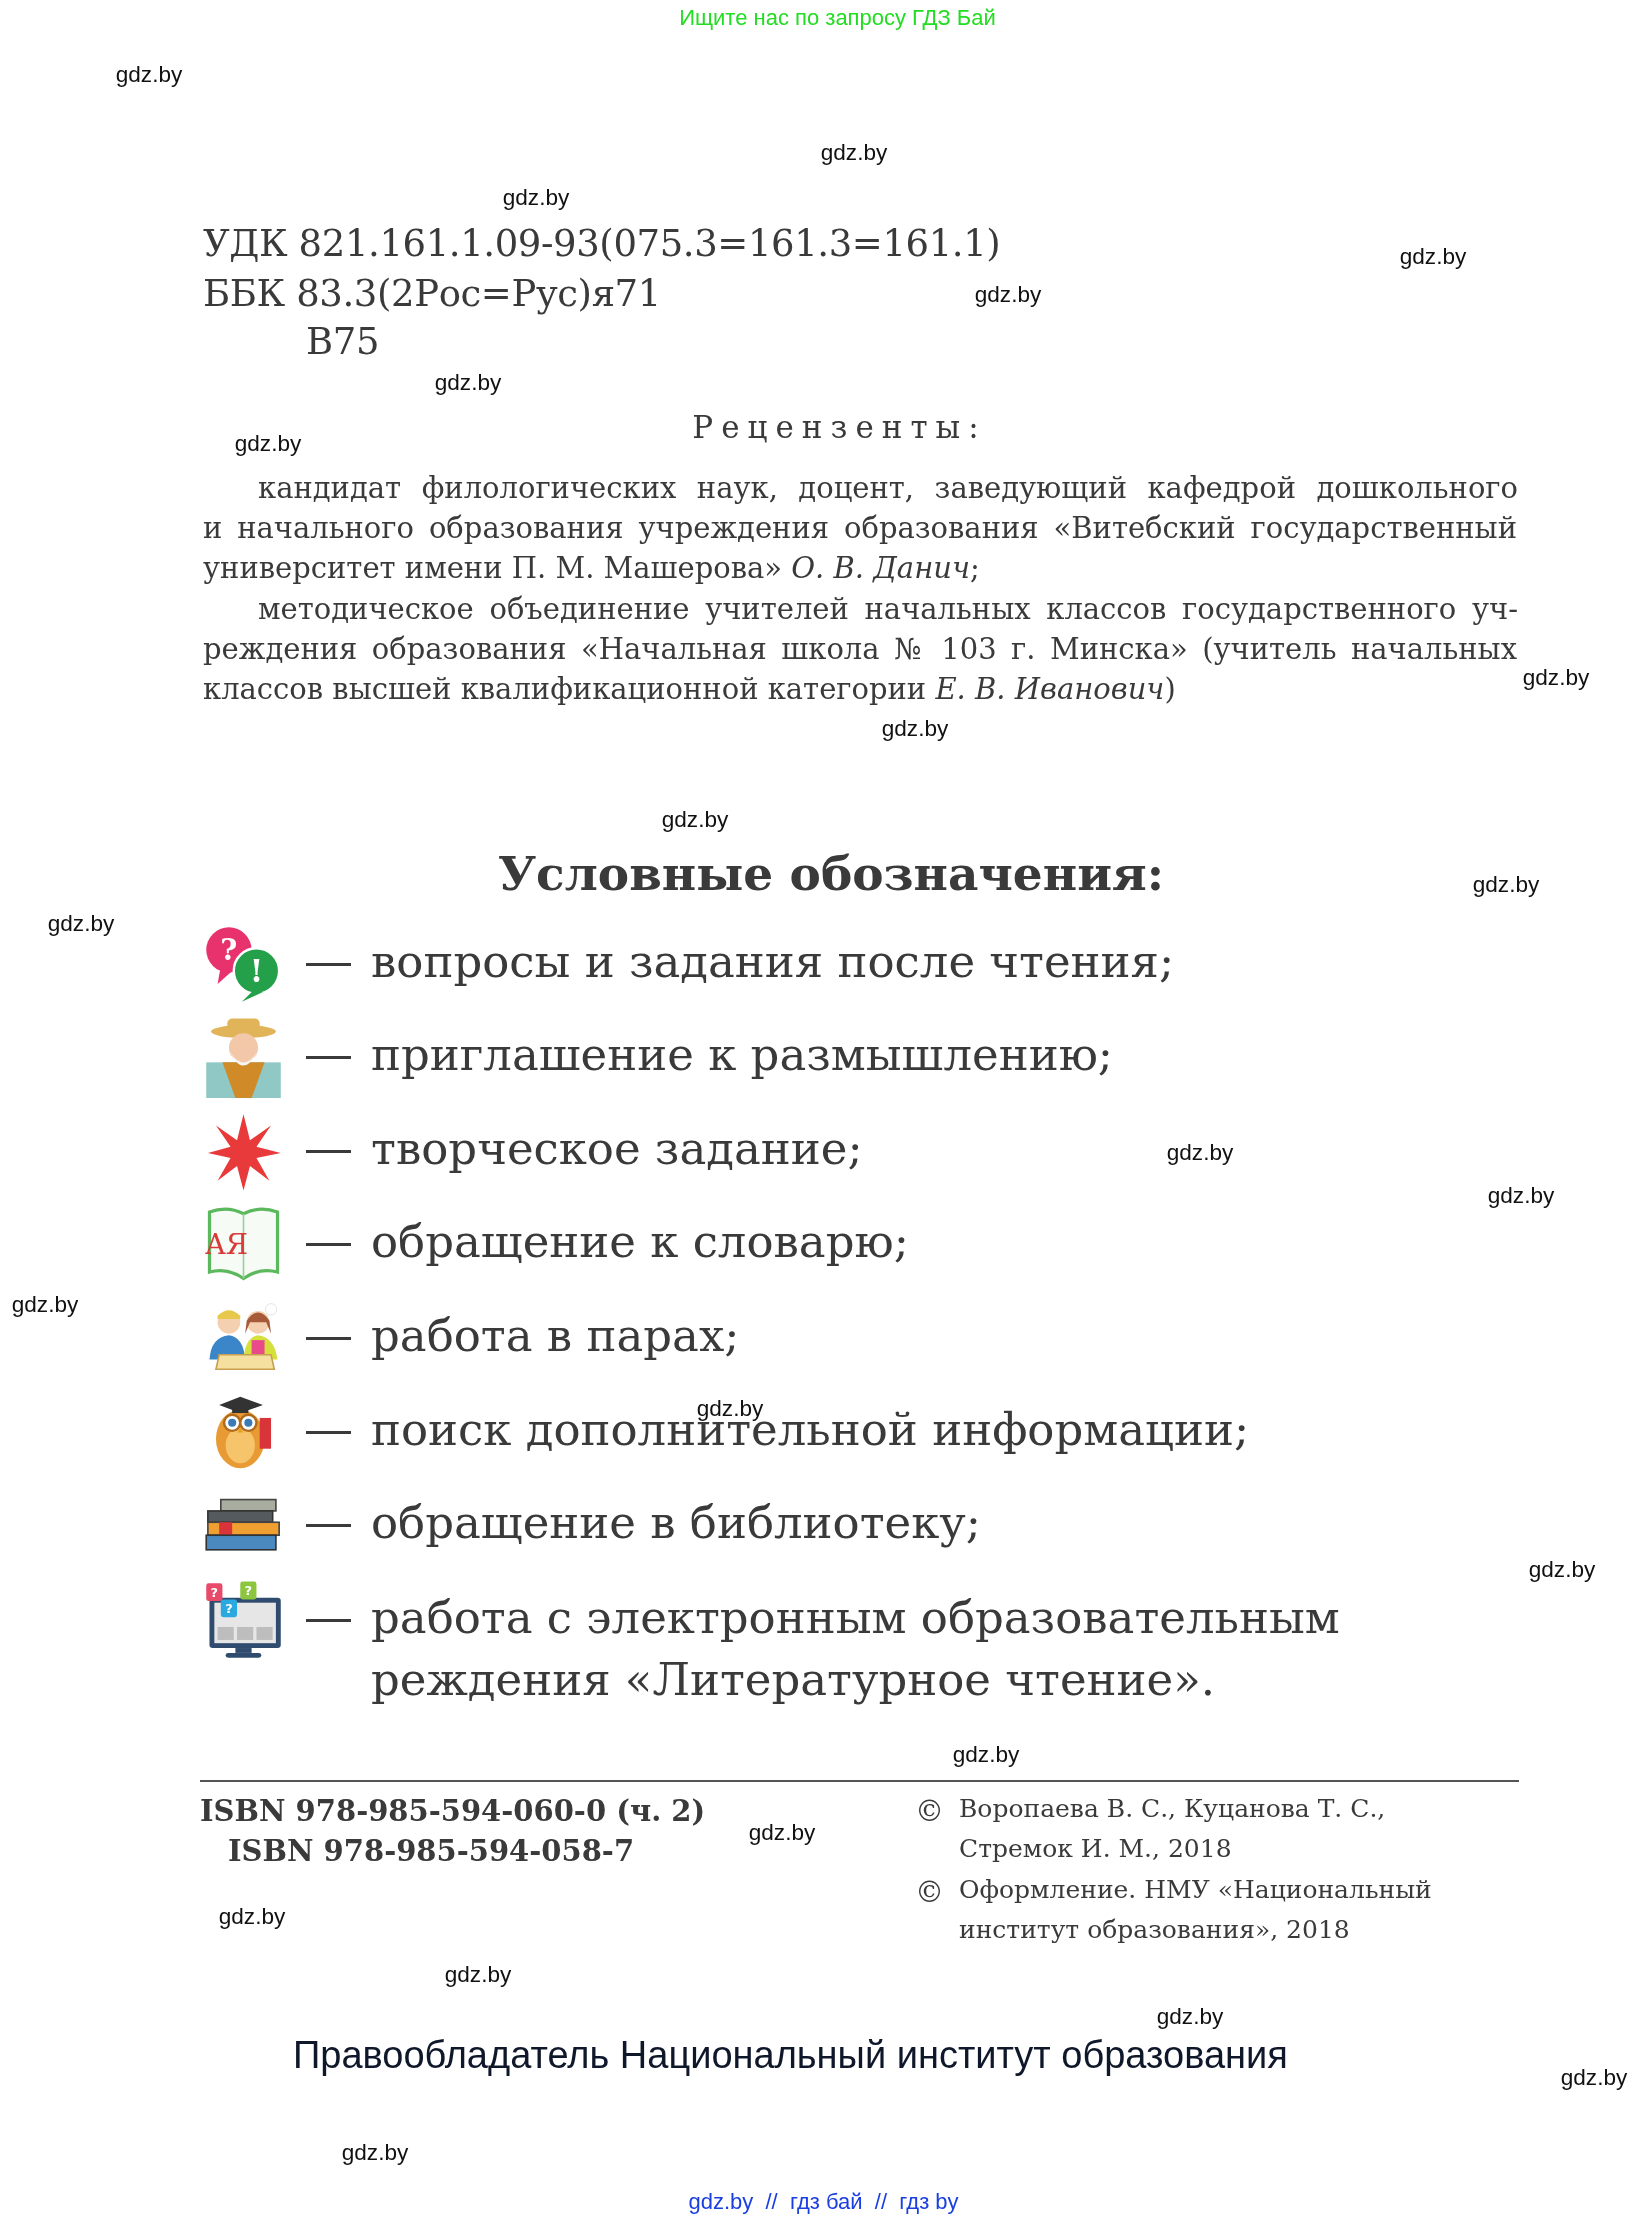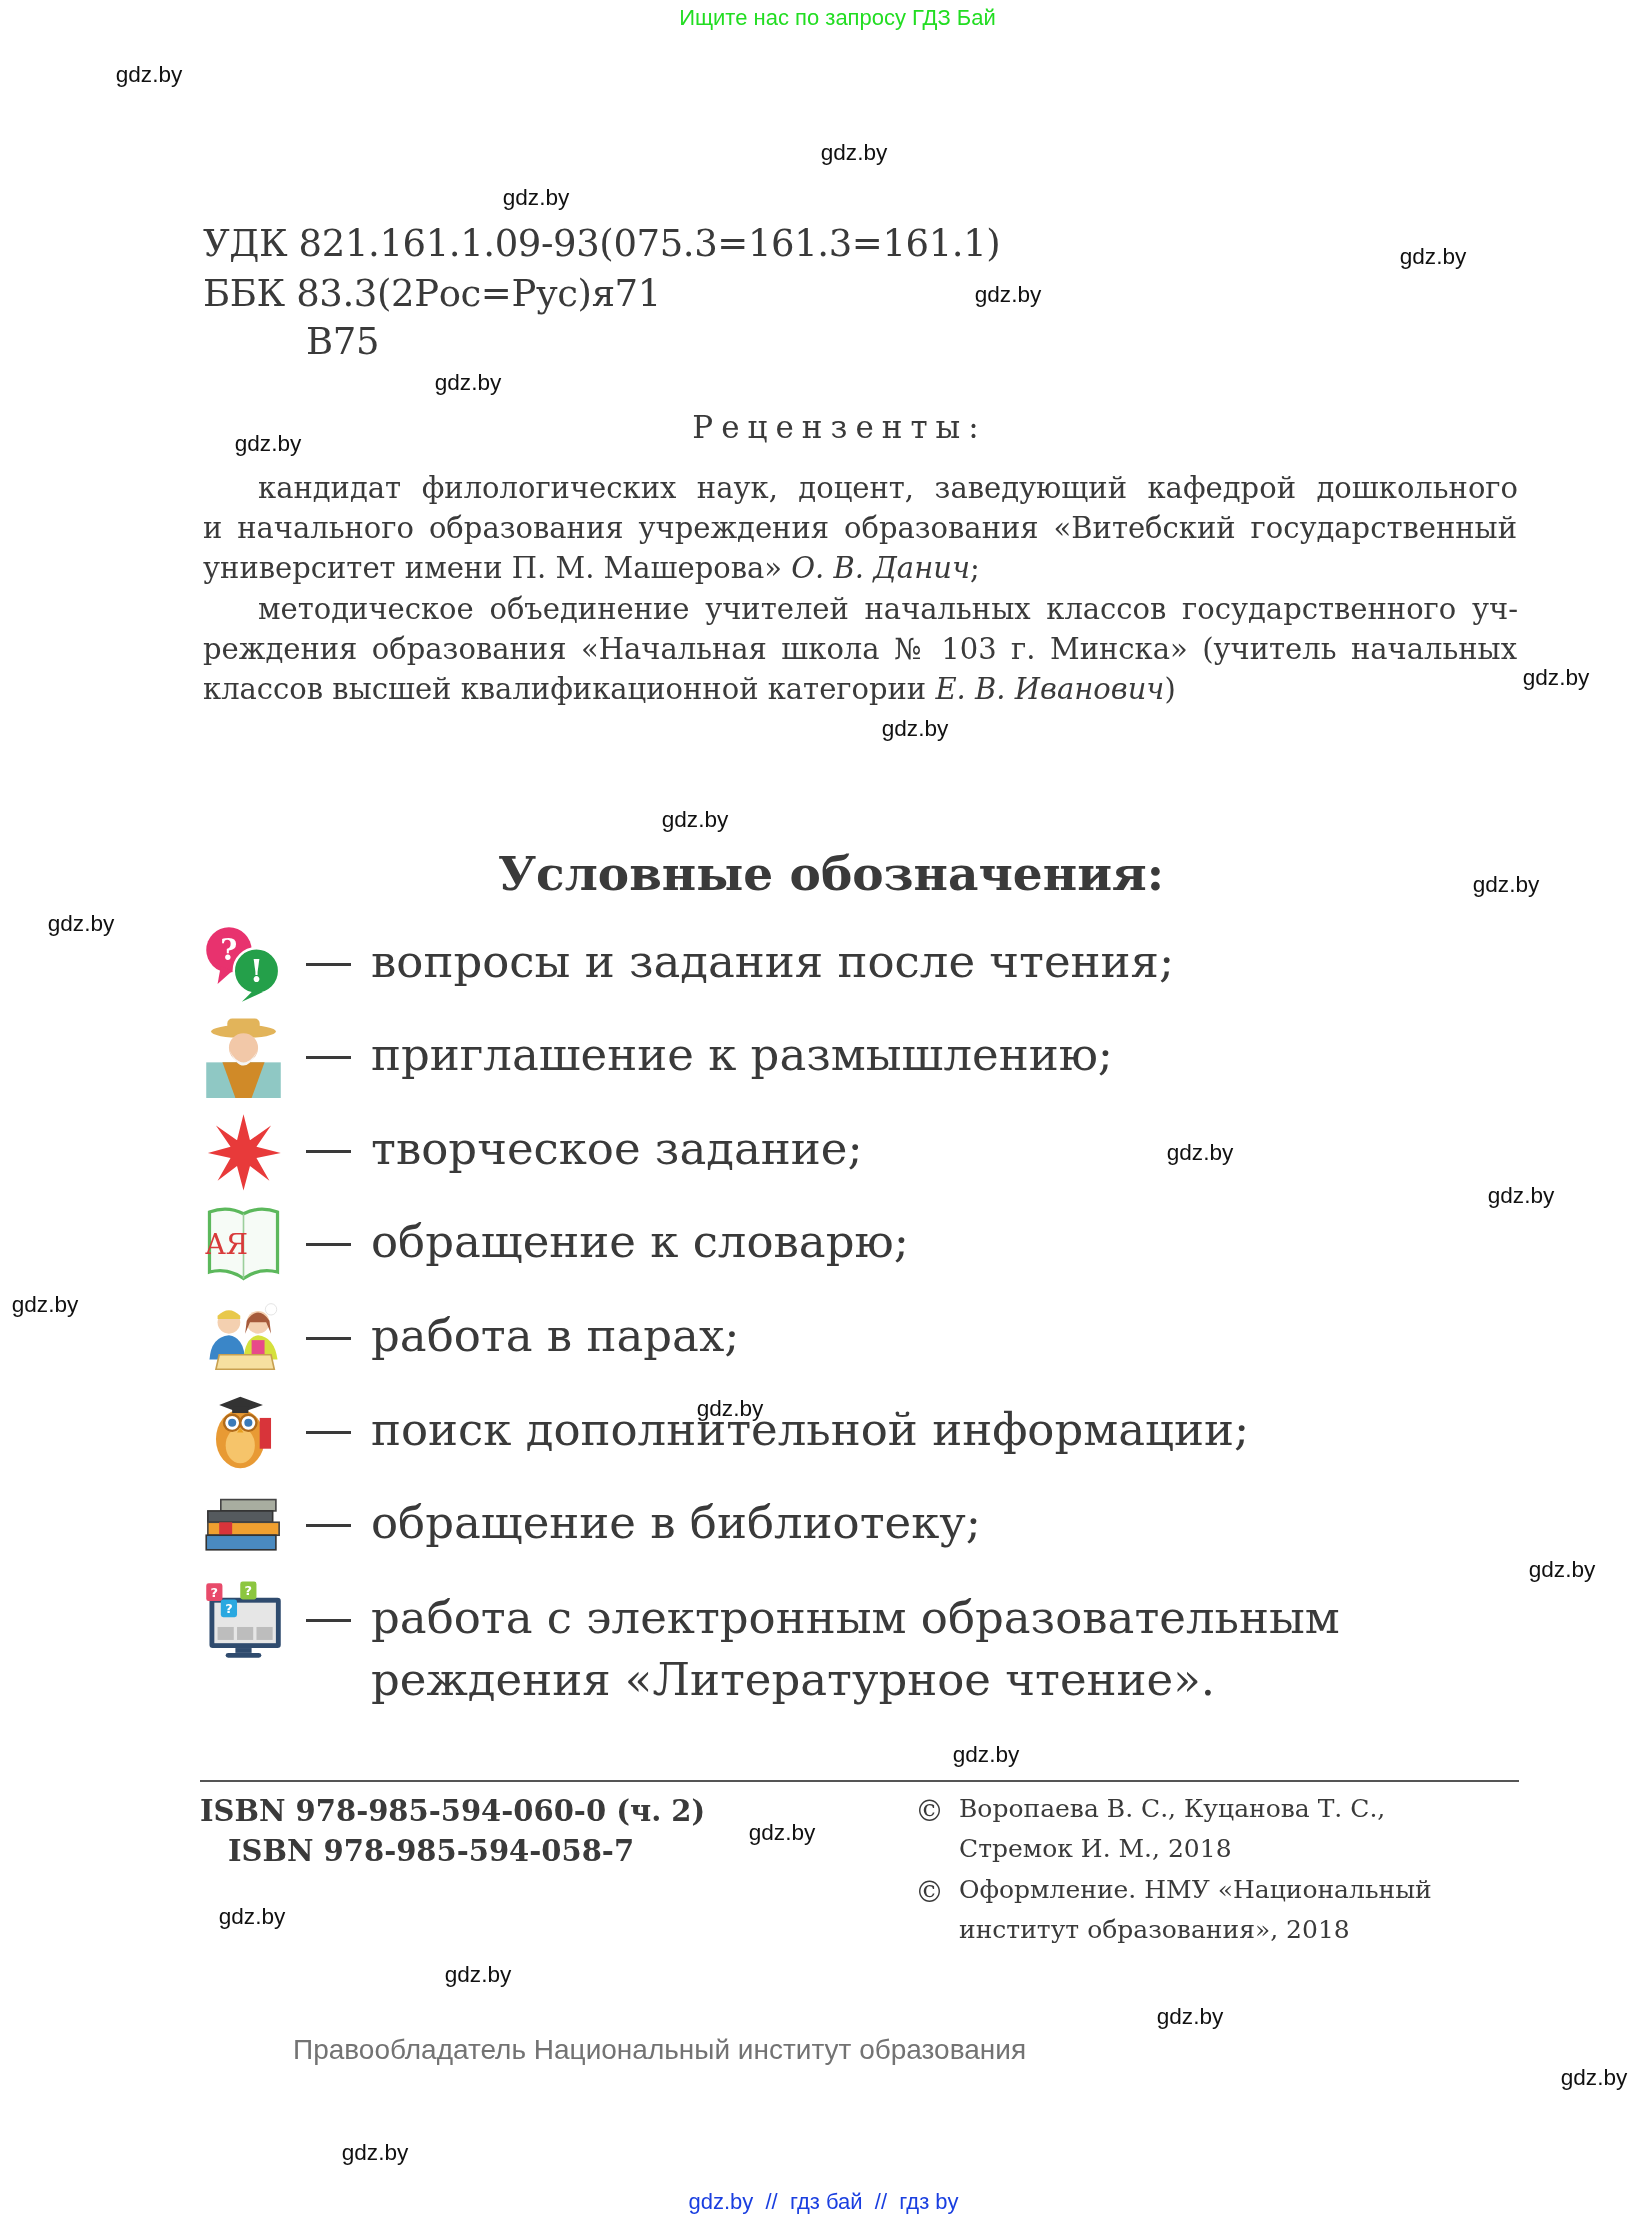--- a/index.html
+++ b/index.html
@@ -3,21 +3,21 @@
 <meta charset="utf-8">
 <style>
   html, body { margin: 0; padding: 0; background: #ffffff; }
   body { width: 1647px; height: 2216px; position: relative; overflow: hidden; }
   .abs { position: absolute; white-space: nowrap; }
   .serif { font-family: "DejaVu Serif", "Liberation Serif", serif; color: #3a3a3a; }
   .sans { font-family: "Liberation Sans", "DejaVu Sans", sans-serif; }
 
   .top-banner { top: 4.8px; left: 0; width: 1647px; text-align: center; font-size: 22px; color: #22dd22; margin-left: 14px; }
   .bottom-links { top: 2189px; left: 0; width: 1647px; text-align: center; font-size: 22px; color: #1a3fe0; }
-  .rights { top: 2034px; left: 293px; font-size: 28px; color: #737373; }
+  .rights { top: 2034px; left: 293px; font-size: 38px; color: #0f172a; }
 
   .wm { font-family: "Liberation Sans", "DejaVu Sans", sans-serif; font-size: 22.6px; color: #111; transform: translate(-50%, -50%); }
 
   .cat { left: 203px; font-size: 37px; letter-spacing: -0.4px; }
   .cat-b75 { left: 306px; }
 
   .reviewers-title { top: 409px; left: 0; width: 1647px; text-align: center; font-size: 31px; letter-spacing: 8px; padding-left: 32px; box-sizing: border-box; }
 
   .para-line { left: 203px; width: 1314px; font-size: 29px; text-align: justify; text-align-last: justify; }
   .para-line.indent { left: 258px; width: 1260px; }

